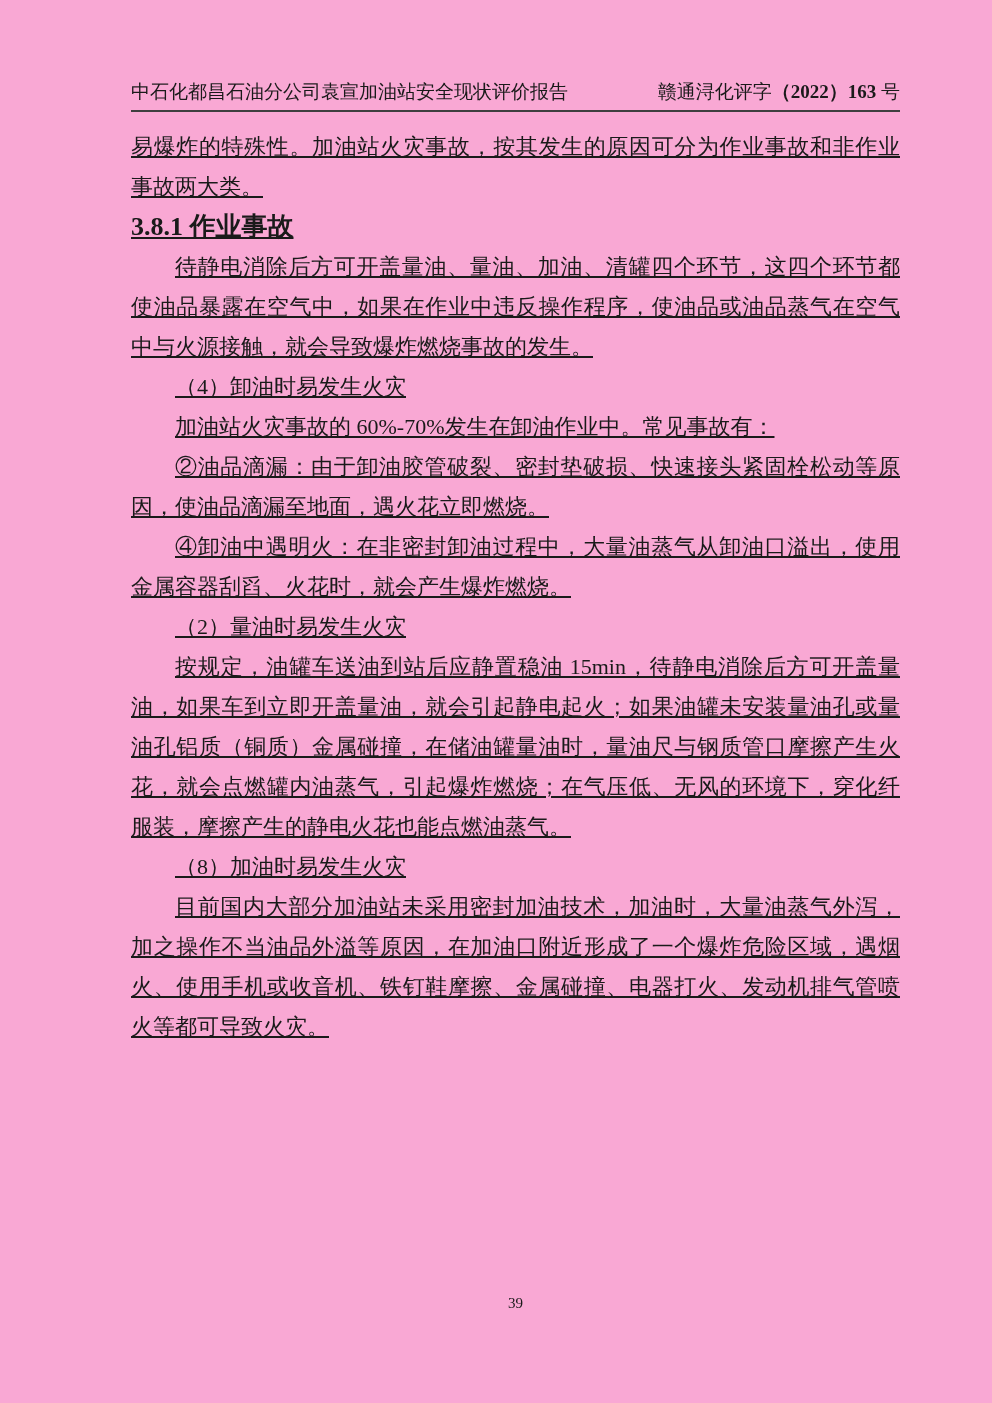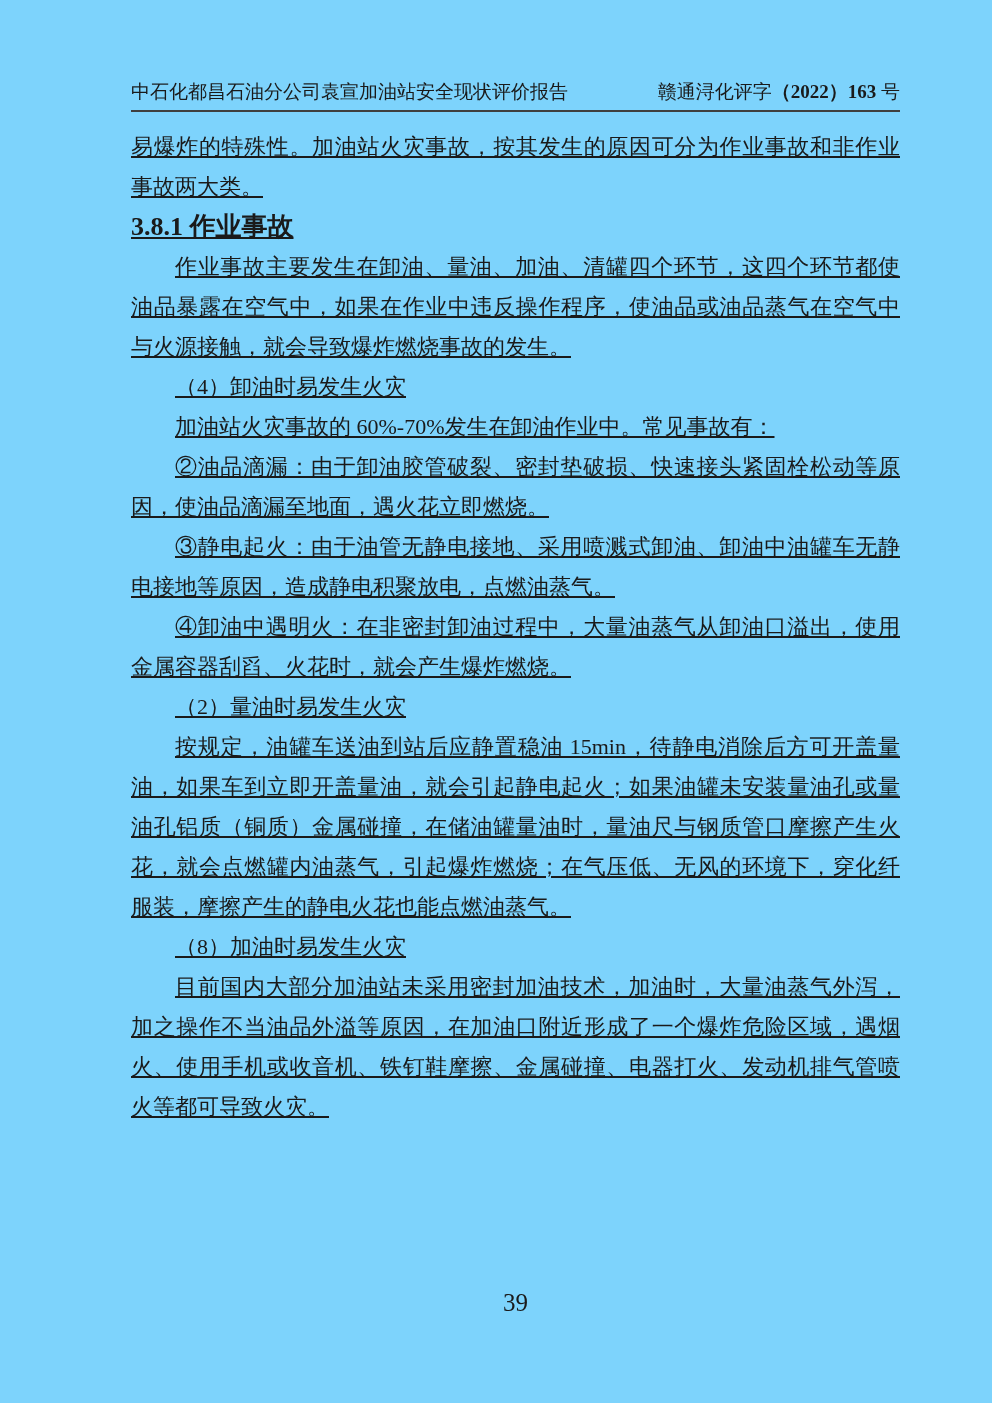--- a/index.html
+++ b/index.html
@@ -1,20 +1,20 @@
 <!DOCTYPE html>
 <html lang="zh"><head>
 <meta charset="utf-8">
 <style>
   html, body { margin: 0; padding: 0; background: #ffffff; }
   .page {
     position: relative;
     width: 992px;
     height: 1403px;
-    background: #7dd3fc;
+    background: #f9a8d4;
     color: #1a1a1a;
     font-family: "Liberation Serif", "DejaVu Serif", serif;
     overflow: hidden;
   }
   
   .page-header {
     position: absolute;
     left: 131px;
     width: 769px;
     top: 80px;
@@ -48,44 +48,43 @@
     line-height: 40px;
     text-align: left;
   }
   
   .page-footer {
     position: absolute;
     left: 131px;
     width: 769px;
     top: 1290px;
     text-align: center;
-    font-size: 25px;
+    font-size: 15px;
     line-height: 26px;
   }
 </style>
 </head>
 <body>
 
 <div class="page">
 
   <div class="page-header">
     <span>中石化都昌石油分公司袁宣加油站安全现状评价报告</span>
     <span>
       <span>赣通浔化评字</span><span class="doc-ref-bold">（2022）163</span><span class="doc-ref-suffix">号</span>
     </span>
   </div>
 
   <div class="content">
     <p class="noindent">易爆炸的特殊性。加油站火灾事故，按其发生的原因可分为作业事故和非作业事故两大类。</p>
     <p class="heading">3.8.1 作业事故</p>
-    <p>作业事故主要发生在卸油、量油、加油、清罐四个环节，这四个环节都使油品暴露在空气中，如果在作业中违反操作程序，使油品或油品蒸气在空气中与火源接触，就会导致爆炸燃烧事故的发生。</p>
+    <p>待静电消除后方可开盖量油、量油、加油、清罐四个环节，这四个环节都使油品暴露在空气中，如果在作业中违反操作程序，使油品或油品蒸气在空气中与火源接触，就会导致爆炸燃烧事故的发生。</p>
     <p>（4）卸油时易发生火灾</p>
     <p>加油站火灾事故的 60%-70%发生在卸油作业中。常见事故有：</p>
     <p>②油品滴漏：由于卸油胶管破裂、密封垫破损、快速接头紧固栓松动等原因，使油品滴漏至地面，遇火花立即燃烧。</p>
-    <p>③静电起火：由于油管无静电接地、采用喷溅式卸油、卸油中油罐车无静电接地等原因，造成静电积聚放电，点燃油蒸气。</p>
     <p>④卸油中遇明火：在非密封卸油过程中，大量油蒸气从卸油口溢出，使用金属容器刮舀、火花时，就会产生爆炸燃烧。</p>
     <p>（2）量油时易发生火灾</p>
     <p>按规定，油罐车送油到站后应静置稳油 15min，待静电消除后方可开盖量油，如果车到立即开盖量油，就会引起静电起火；如果油罐未安装量油孔或量油孔铝质（铜质）金属碰撞，在储油罐量油时，量油尺与钢质管口摩擦产生火花，就会点燃罐内油蒸气，引起爆炸燃烧；在气压低、无风的环境下，穿化纤服装，摩擦产生的静电火花也能点燃油蒸气。</p>
     <p>（8）加油时易发生火灾</p>
     <p>目前国内大部分加油站未采用密封加油技术，加油时，大量油蒸气外泻，加之操作不当油品外溢等原因，在加油口附近形成了一个爆炸危险区域，遇烟火、使用手机或收音机、铁钉鞋摩擦、金属碰撞、电器打火、发动机排气管喷火等都可导致火灾。</p>
   </div>
 
   <div class="page-footer">
     <span>39</span>
   </div>

